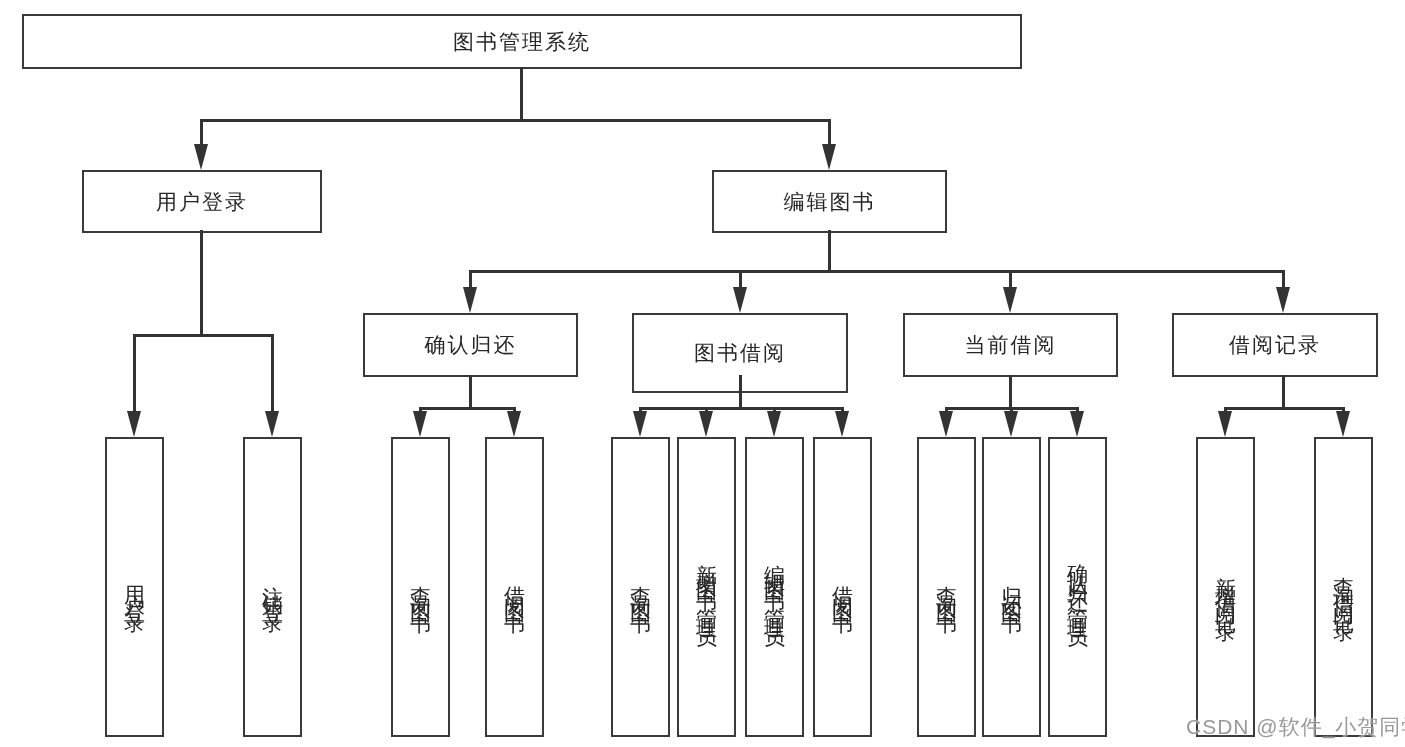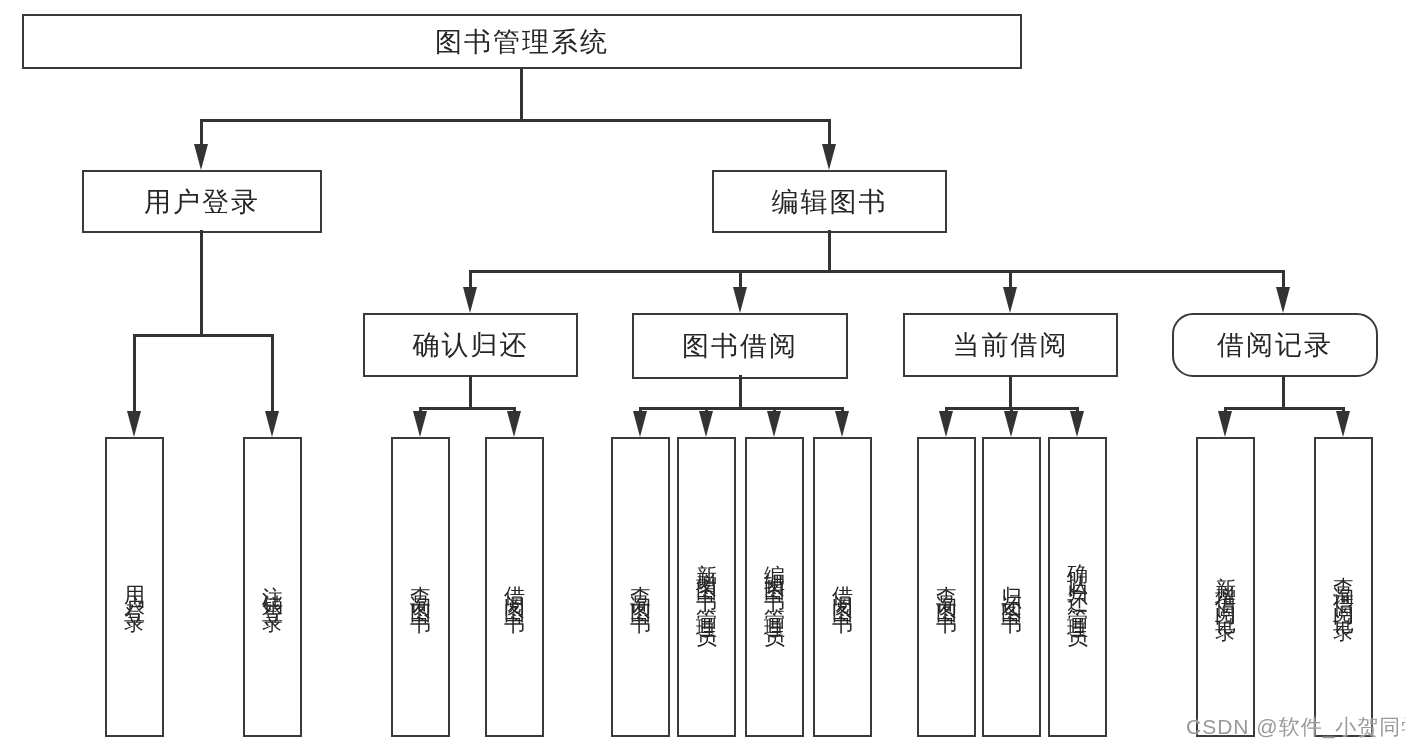--- a/index.html
+++ b/index.html
@@ -18,21 +18,21 @@
   .box {
     position: absolute;
     box-sizing: border-box;
     border: 2.5px solid #3a3a3a;
     background: #ffffff;
     display: flex;
     align-items: center;
     justify-content: center;
   }
   .hlabel {
-    font-size: 27px;
+    font-size: 21px;
     letter-spacing: 2px;
     color: #262626;
     white-space: nowrap;
   }
   .leaf {
     top: 437px;
     width: 59px;
     height: 300px;
   }
   .vtext {
@@ -111,27 +111,27 @@
   <div class="vline" style="left:738.5px; top:270px; height:19px;"></div>
   <div class="arrow" style="left:732.5px; top:287px;"></div>
   <div class="vline" style="left:1008.5px; top:270px; height:19px;"></div>
   <div class="arrow" style="left:1002.5px; top:287px;"></div>
   <div class="vline" style="left:1281.5px; top:270px; height:19px;"></div>
   <div class="arrow" style="left:1275.5px; top:287px;"></div>
 
   <div class="box" style="left:363px; top:313px; width:215px; height:64px;">
     <span class="hlabel">确认归还</span>
   </div>
-  <div class="box" style="left:632px; top:313px; width:216px; height:66px;">
+  <div class="box" style="left:632px; top:313px; width:216px; height:80px;">
     <span class="hlabel">图书借阅</span>
   </div>
   <div class="box" style="left:903px; top:313px; width:215px; height:64px;">
     <span class="hlabel">当前借阅</span>
   </div>
-  <div class="box" style="left:1172px; top:313px; width:206px; height:64px;border-radius:21px;">
+  <div class="box" style="left:1172px; top:313px; width:206px; height:64px;">
     <span class="hlabel">借阅记录</span>
   </div>
 
   <div class="vline" style="left:468.5px; top:375px; height:33.5px;"></div>
   <div class="hline" style="left:418.5px; top:407px; width:97px;"></div>
   <div class="vline" style="left:418.5px; top:407.5px; height:6px;"></div>
   <div class="arrow" style="left:412.5px; top:410.5px;"></div>
   <div class="vline" style="left:512.5px; top:407.5px; height:6px;"></div>
   <div class="arrow" style="left:506.5px; top:410.5px;"></div>
 

